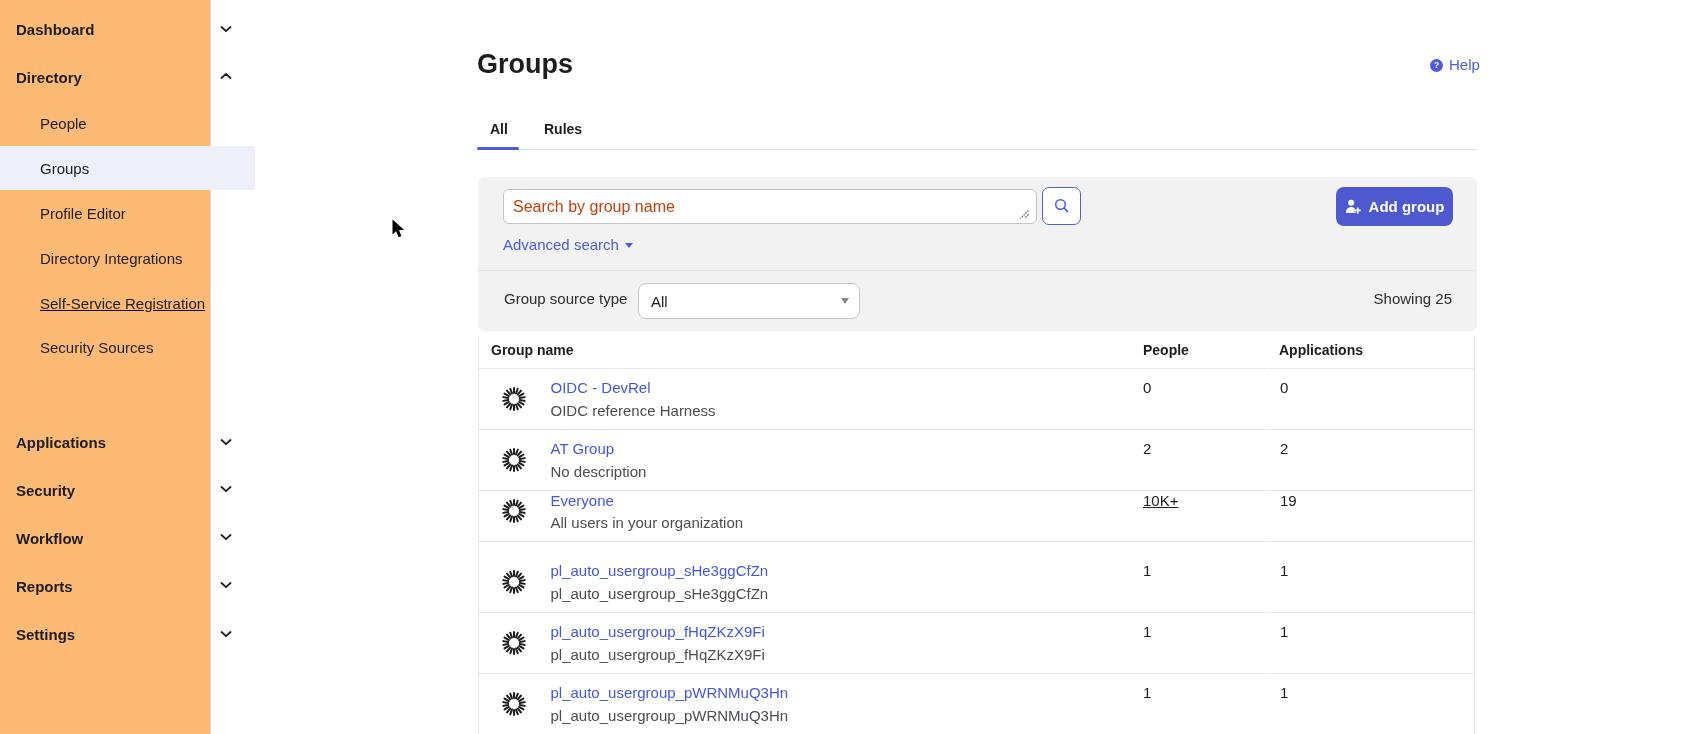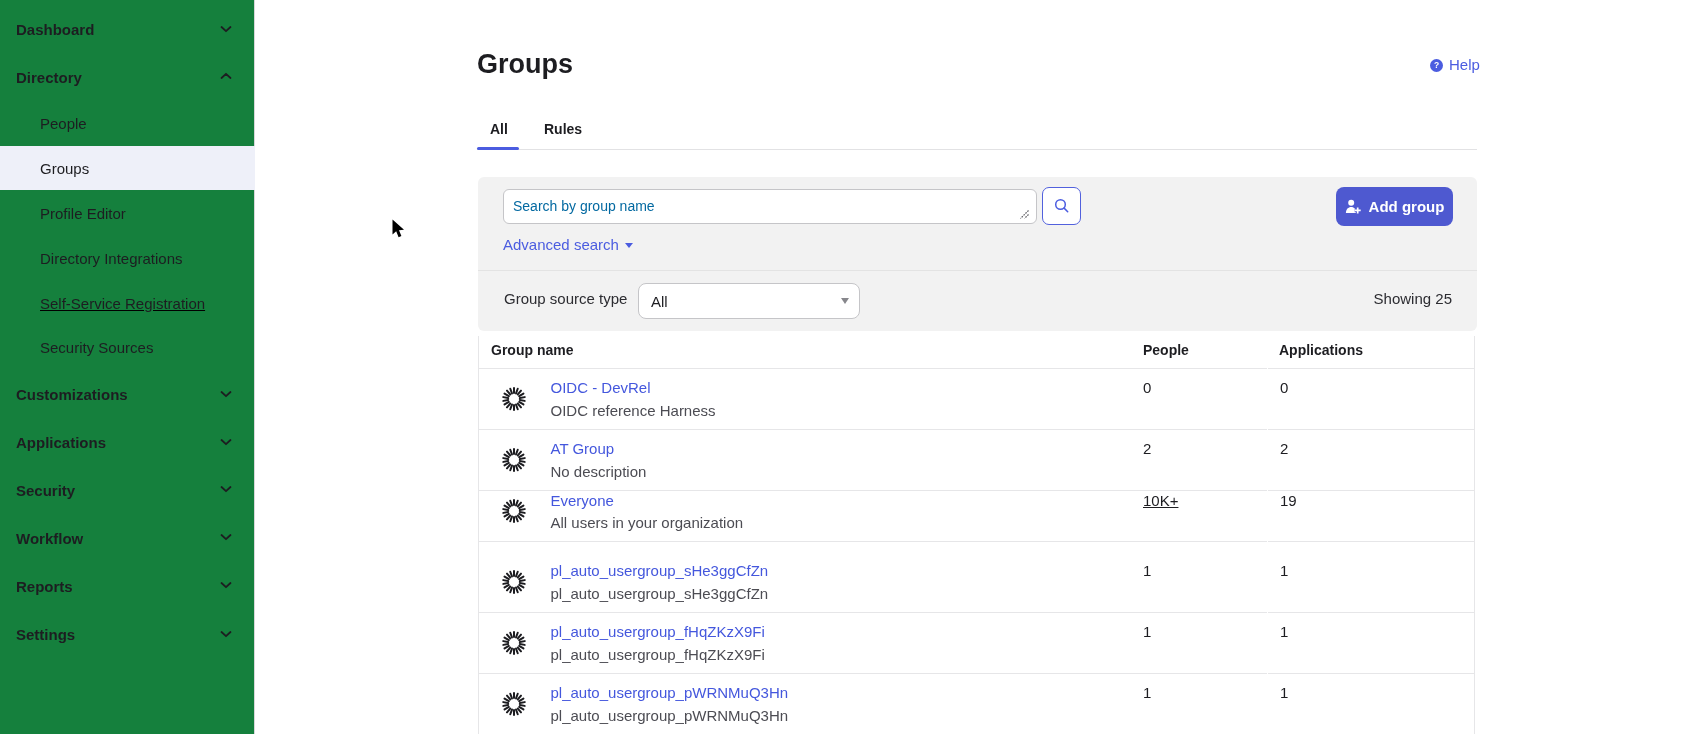--- a/index.html
+++ b/index.html
@@ -1,42 +1,42 @@
 <!DOCTYPE html>
 <html><head>
 <meta charset="utf-8">
 <style>
   * { margin:0; padding:0; box-sizing:border-box; }
   html,body { width:1687px; height:734px; overflow:hidden; background:#fff;
     font-family:"Liberation Sans", sans-serif; }
   .abs { position:absolute; }
   
-  #sidebar { position:absolute; left:0; top:0; width:255px; height:734px;
-    background:#15803d; border-right:1px solid #d7d7da; }
+  #sidebar { position:absolute; left:0; top:0; width:211px; height:734px;
+    background:#fdba74; border-right:1px solid #d7d7da; }
   .nav-item { position:absolute; left:0; width:255px; height:44px;
     display:flex; align-items:center; }
   .nav-top { font-size:15px; font-weight:700; color:#1d1d21; padding-left:16px; }
   .nav-sub { font-size:15px; color:#1d1d21; padding-left:40px; }
   .nav-sel { background:#eef0f9; }
   .chev { position:absolute; right:23px; top:50%; margin-top:-5px; }
   
   h1 { position:absolute; left:477px; top:49px; font-size:27px; font-weight:700;
     color:#1d1d21; letter-spacing:0; }
   #help { position:absolute; left:1430px; top:56px; font-size:15px; color:#4b5ce0; }
   #help .q { display:inline-block; vertical-align:-2px; margin-right:6px; }
   .tabtext { position:absolute; top:121px; font-size:14px; font-weight:700; color:#1d1d21; }
   #tabline { position:absolute; left:477px; top:149px; width:1000px; height:1px; background:#e2e2e4; }
   #tabactive { position:absolute; left:477px; top:147px; width:42px; height:3px; background:#4b5ce0; border-radius:2px; }
   
   #panel { position:absolute; left:478px; top:177px; width:999px; height:154px;
     background:#f2f2f2; border-radius:6px; }
   #panel .divider { position:absolute; left:0; top:93px; width:999px; height:1px; background:#e3e3e3; }
   #searchbox { position:absolute; left:25px; top:12px; width:534px; height:35px;
     background:#fff; border:1px solid #c5c5c8; border-radius:6px; }
-  #searchbox .ph { position:absolute; left:9px; top:8px; font-size:14px; color:#0369a1; }
+  #searchbox .ph { position:absolute; left:9px; top:8px; font-size:16px; color:#c2410c; }
   #searchbtn { position:absolute; left:564px; top:10px; width:39px; height:38px;
     background:#fff; border:1.5px solid #5261dd; border-radius:7px;
     display:flex; align-items:center; justify-content:center; }
   #addgroup { position:absolute; left:858px; top:10px; width:117px; height:39px;
     background:#4e59d0; border-radius:8px; color:#fff; font-size:15px; font-weight:700;
     display:flex; align-items:center; justify-content:center; gap:7px; }
   #advsearch { position:absolute; left:25px; top:59px; font-size:15px; color:#4b5ce0; }
   #gstlabel { position:absolute; left:26px; top:113px; font-size:15px; color:#2c2c31; }
   #select { position:absolute; left:160px; top:106px; width:222px; height:36px;
     background:#fff; border:1px solid #c5c5c8; border-radius:8px; }
@@ -82,26 +82,20 @@
       <span class="nav-sub">Profile Editor</span>
     </div>
     <div class="nav-item" style="top: 236px;">
       <span class="nav-sub">Directory Integrations</span>
     </div>
     <div class="nav-item" style="top: 281px; text-decoration: underline;">
       <span class="nav-sub">Self-Service Registration</span>
     </div>
     <div class="nav-item" style="top: 325.5px;">
       <span class="nav-sub">Security Sources</span>
-    </div>
-    <div class="nav-item" style="top: 372.8px;">
-      <span class="nav-top">Customizations</span>
-      <svg class="chev" width="12" height="8" viewBox="0 0 12 8" fill="none">
-        <path d="M1.5 2 L6 6.2 L10.5 2" stroke="#1d1d21" stroke-width="1.8" stroke-linecap="round" stroke-linejoin="round"></path>
-      </svg>
     </div>
     <div class="nav-item" style="top: 420.9px;">
       <span class="nav-top">Applications</span>
       <svg class="chev" width="12" height="8" viewBox="0 0 12 8" fill="none">
         <path d="M1.5 2 L6 6.2 L10.5 2" stroke="#1d1d21" stroke-width="1.8" stroke-linecap="round" stroke-linejoin="round"></path>
       </svg>
     </div>
     <div class="nav-item" style="top: 468.1px;">
       <span class="nav-top">Security</span>
       <svg class="chev" width="12" height="8" viewBox="0 0 12 8" fill="none">

